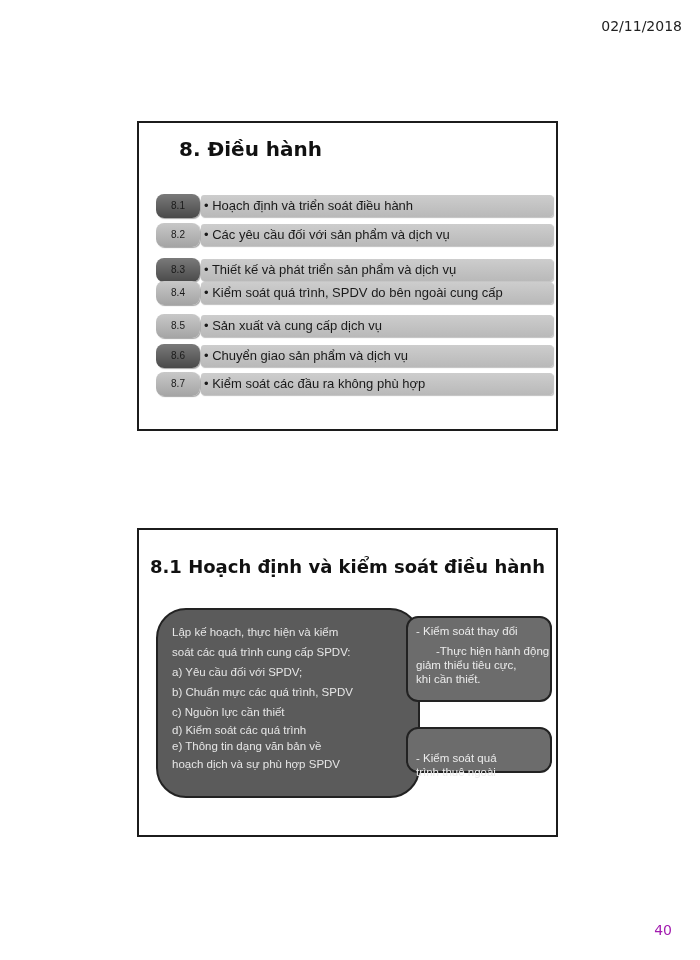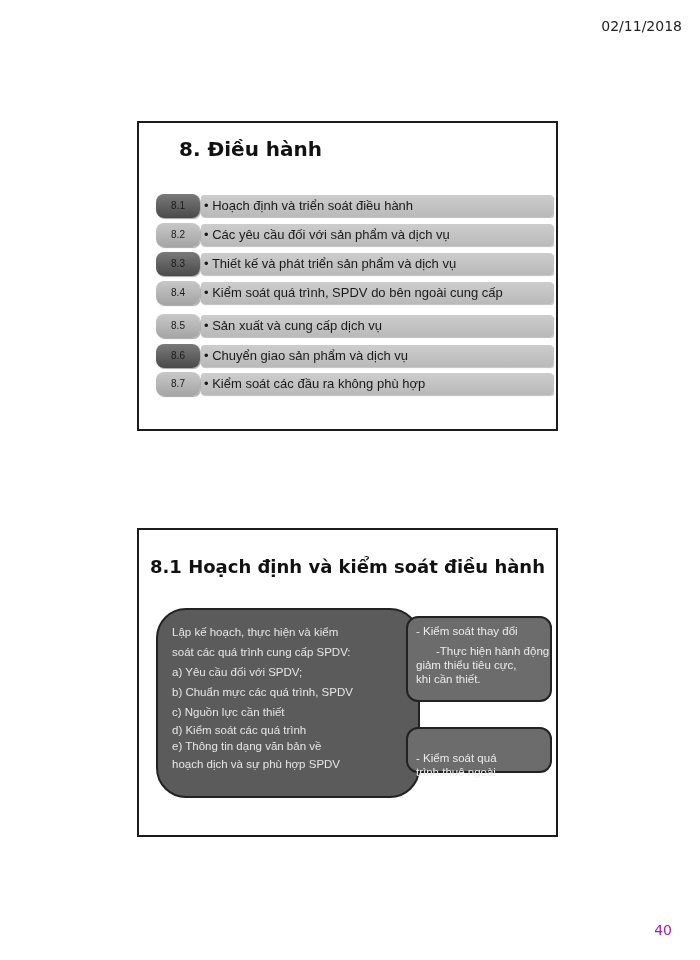--- a/index.html
+++ b/index.html
@@ -46,21 +46,21 @@
   <div class="slide1-title">8. Điều hành</div>
   <div class="toc">
     <div class="toc-row" style="top:0px">
       <div class="toc-num dark">8.1</div>
       <div class="toc-bar">• Hoạch định và triển soát điều hành</div>
     </div>
     <div class="toc-row" style="top:29px">
       <div class="toc-num light">8.2</div>
       <div class="toc-bar">• Các yêu cầu đối với sản phẩm và dịch vụ</div>
     </div>
-    <div class="toc-row" style="top:58px">
+    <div class="toc-row" style="top:64px">
       <div class="toc-num dark">8.3</div>
       <div class="toc-bar">• Thiết kế và phát triển sản phẩm và dịch vụ</div>
     </div>
     <div class="toc-row" style="top:87px">
       <div class="toc-num light">8.4</div>
       <div class="toc-bar">• Kiểm soát quá trình, SPDV do bên ngoài cung cấp</div>
     </div>
     <div class="toc-row" style="top:120px">
       <div class="toc-num light">8.5</div>
       <div class="toc-bar">• Sản xuất và cung cấp dịch vụ</div>

